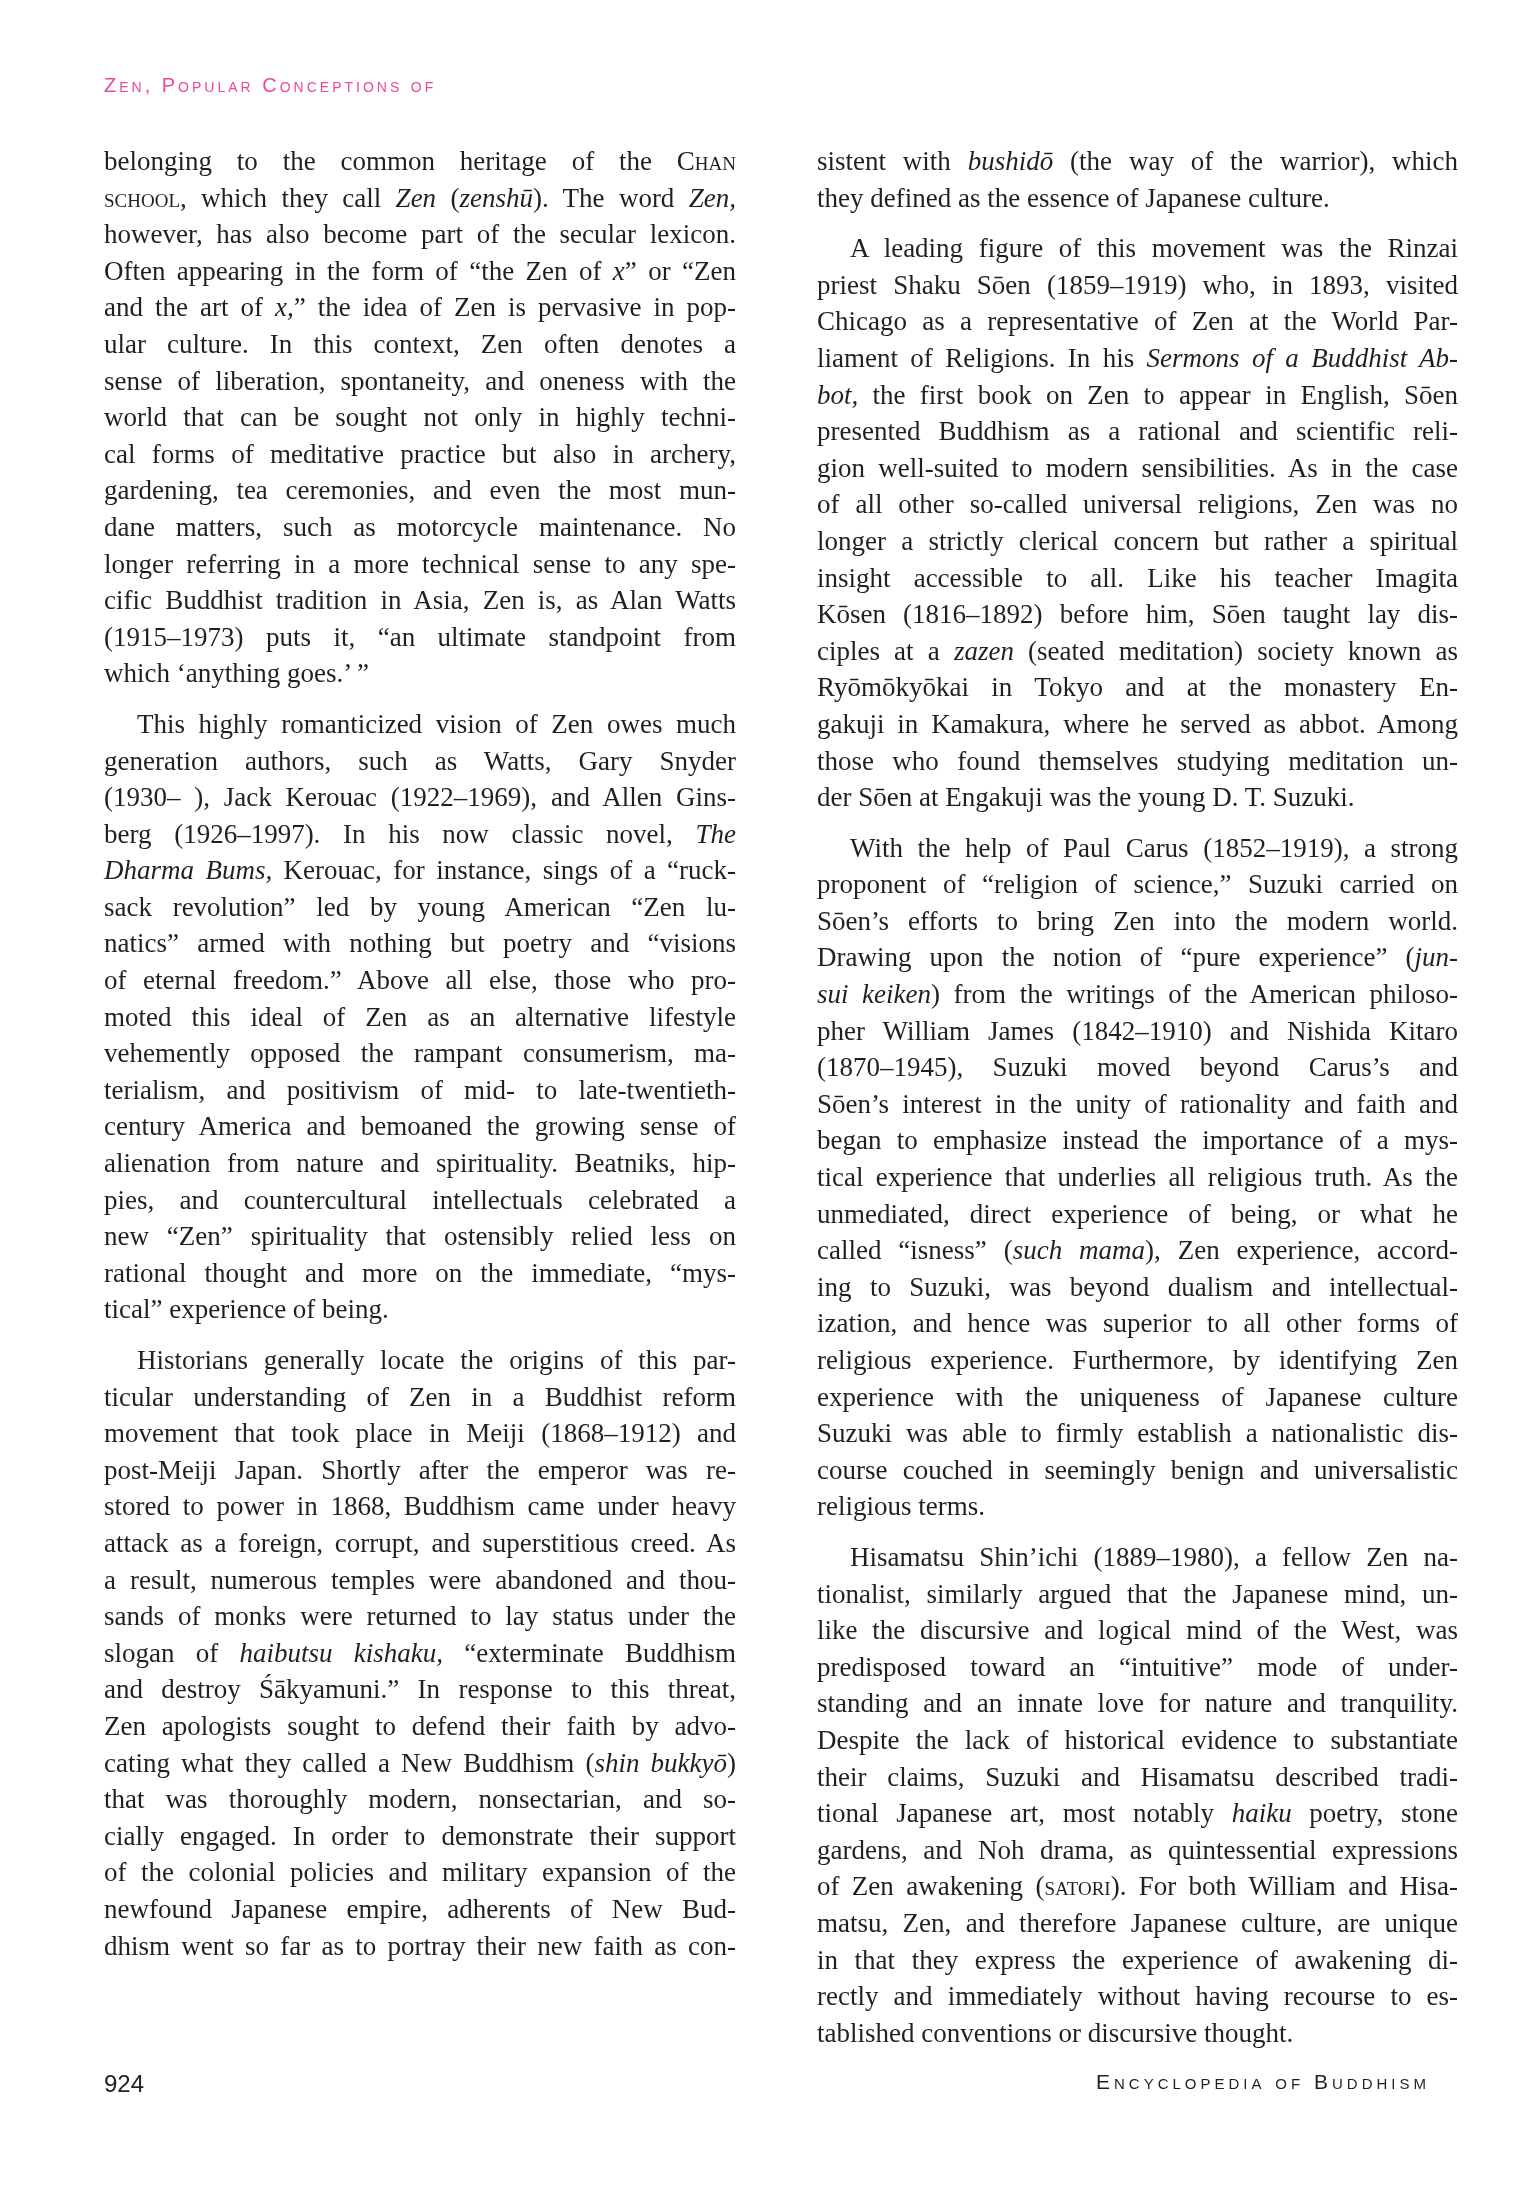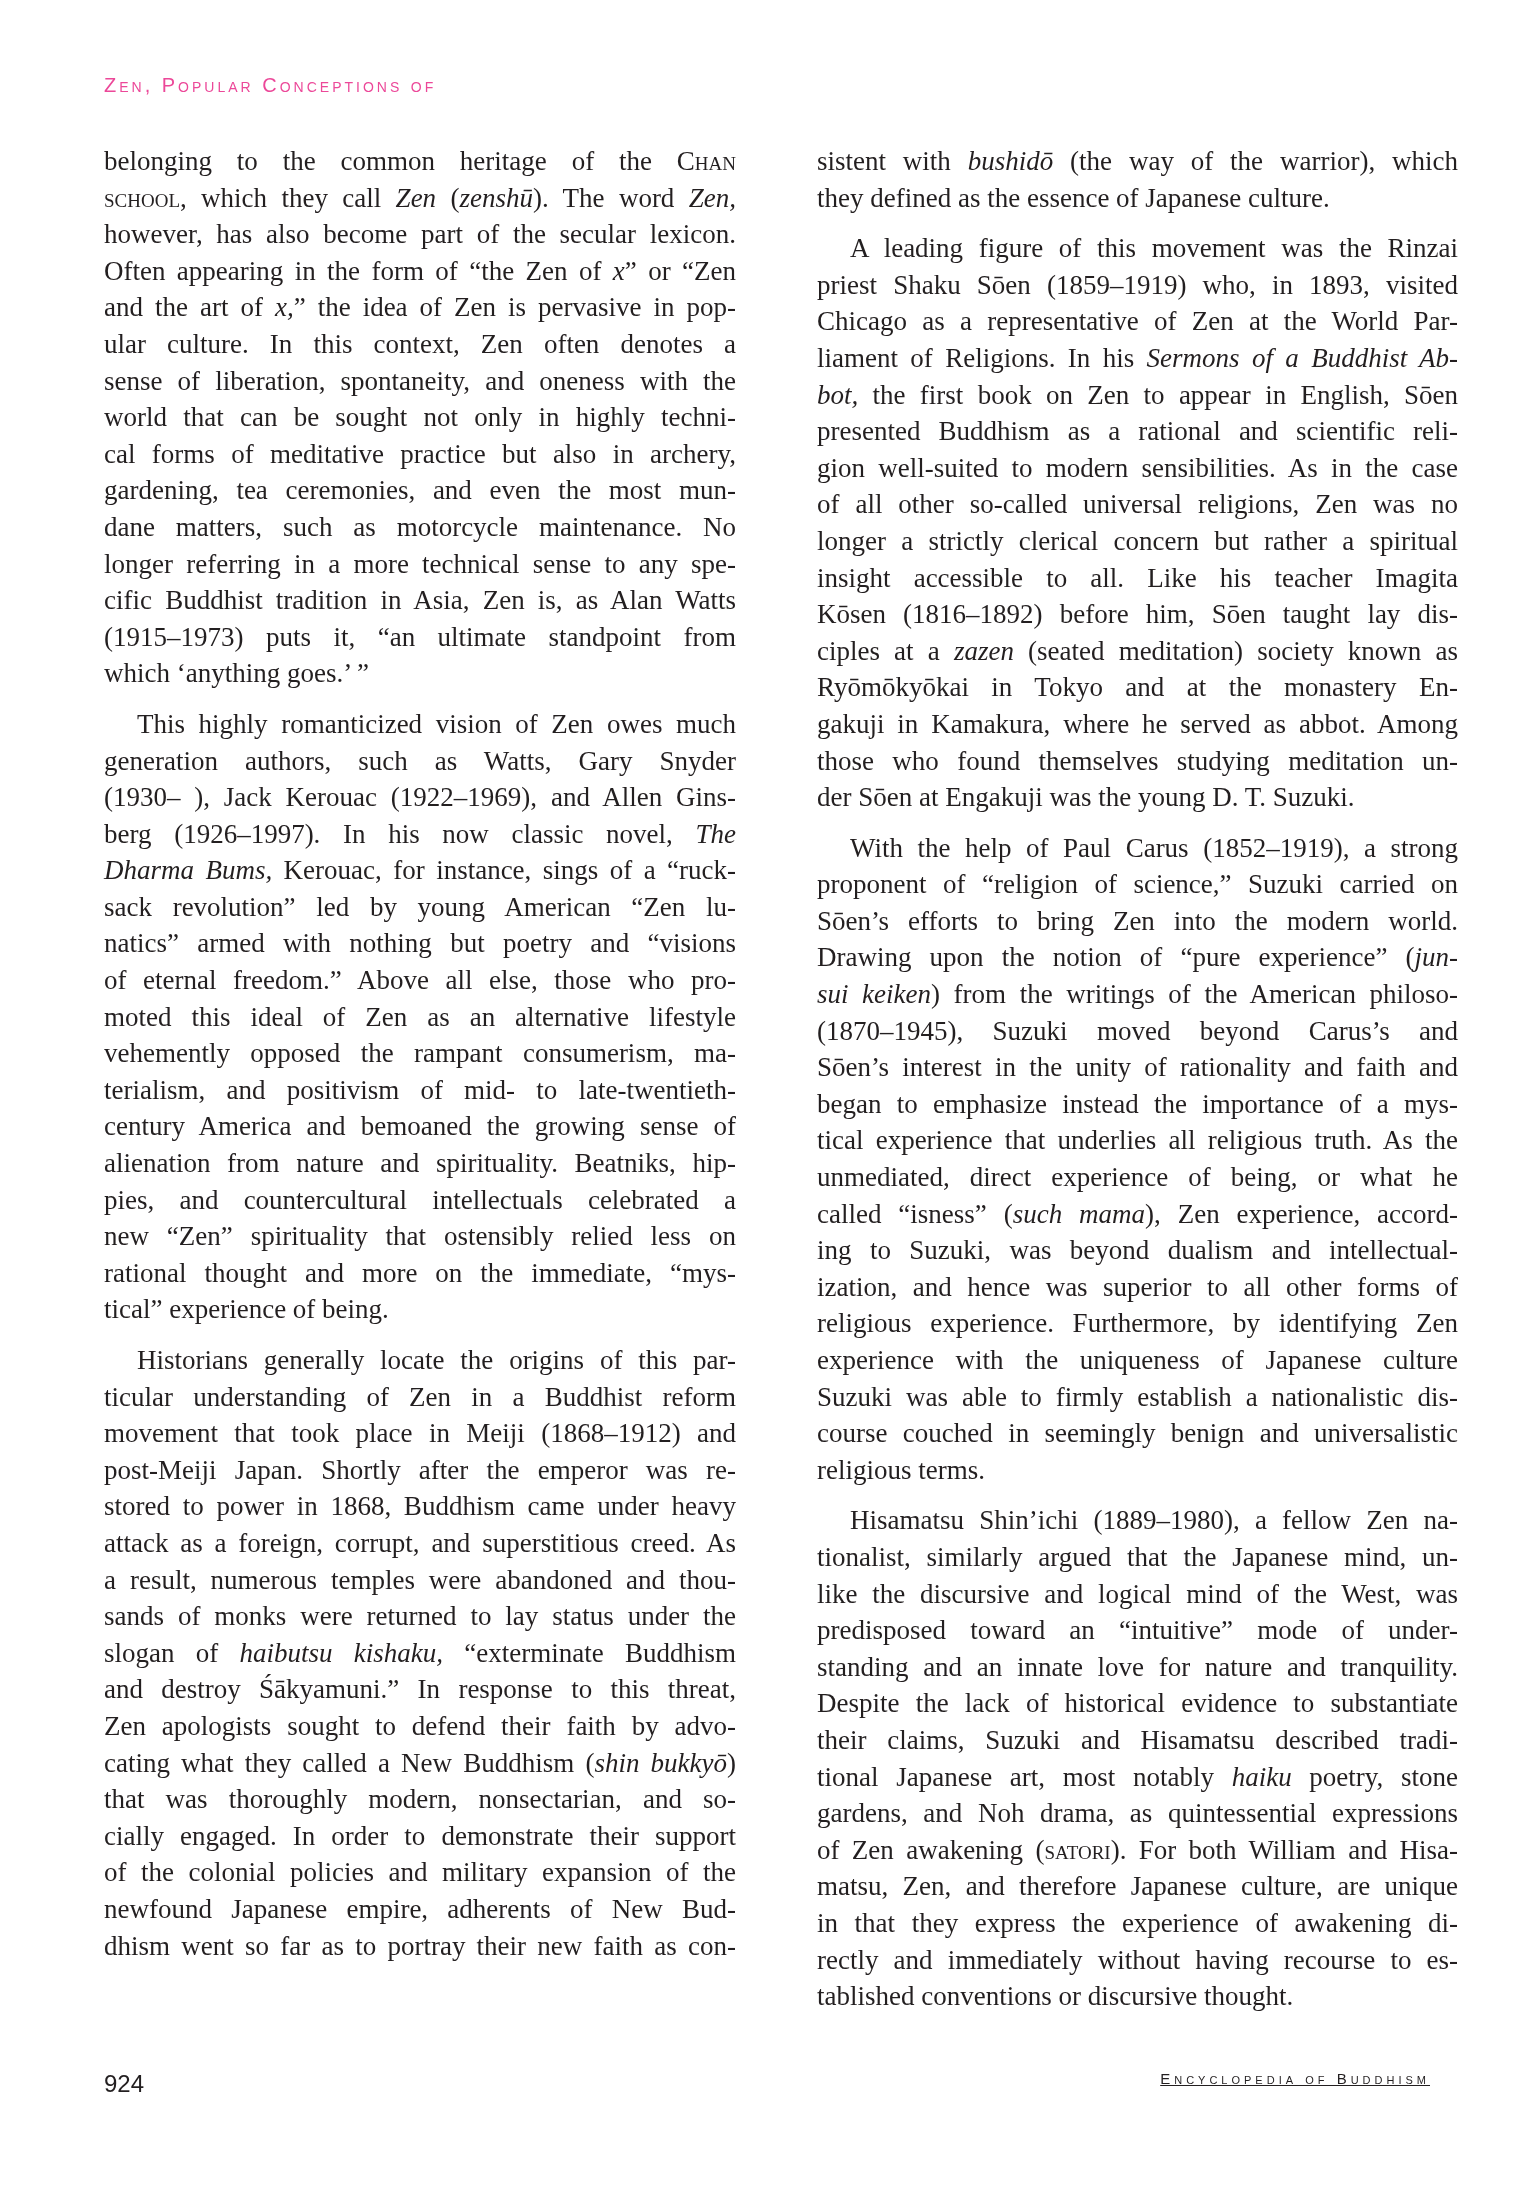--- a/index.html
+++ b/index.html
@@ -13,22 +13,22 @@
   .col-right { left:817px; width:641px; }
   .para { margin:0 0 14px 0; }
   .line { display:block; height:36.6px; line-height:36.6px; font-size:27px;
           text-align:justify; text-align-last:justify; white-space:nowrap; overflow:visible; }
   .line.last { text-align-last:left; }
   .line.indent { text-indent:33px; }
   .it { font-style:italic; }
   .sc { font-variant:small-caps; }
   .footer-page { position:absolute; left:104px; top:2070px; font-size:24px;
           font-family:"Liberation Sans","DejaVu Sans",sans-serif;text-align:center; }
-  .footer-title { position:absolute; right:92px; top:2070px; font-size:15px; letter-spacing:4px;
-          font-variant:small-caps; font-family:"Liberation Sans","DejaVu Sans",sans-serif;text-decoration:underline; }
+  .footer-title { position:absolute; right:92px; top:2070px; font-size:21px; letter-spacing:4px;
+          font-variant:small-caps; font-family:"Liberation Sans","DejaVu Sans",sans-serif; }
 </style>
 </head>
 <body>
 
 <div class="running-head">Zen, Popular Conceptions of</div>
 
 <div class="column col-left">
     <div class="para">
       <span class="line"><span>belonging to the common heritage of the </span><span class="sc">Chan</span></span>
       <span class="line"><span class="sc">school</span><span>, which they call </span><span class="it">Zen</span><span> (</span><span class="it">zenshū</span><span>). The word </span><span class="it">Zen,</span></span>
@@ -107,20 +107,21 @@
       <span class="line"><span>gakuji in Kamakura, where he served as abbot. Among</span></span>
       <span class="line"><span>those who found themselves studying meditation un-</span></span>
       <span class="line last"><span>der Sōen at Engakuji was the young D. T. Suzuki.</span></span>
     </div>
     <div class="para">
       <span class="line indent"><span>With the help of Paul Carus (1852–1919), a strong</span></span>
       <span class="line"><span>proponent of “religion of science,” Suzuki carried on</span></span>
       <span class="line"><span>Sōen’s efforts to bring Zen into the modern world.</span></span>
       <span class="line"><span>Drawing upon the notion of “pure experience” (</span><span class="it">jun-</span></span>
       <span class="line"><span class="it">sui keiken</span><span>) from the writings of the American philoso-</span></span>
+      <span class="line"><span>pher William James (1842–1910) and Nishida Kitaro</span></span>
       <span class="line"><span>(1870–1945), Suzuki moved beyond Carus’s and</span></span>
       <span class="line"><span>Sōen’s interest in the unity of rationality and faith and</span></span>
       <span class="line"><span>began to emphasize instead the importance of a mys-</span></span>
       <span class="line"><span>tical experience that underlies all religious truth. As the</span></span>
       <span class="line"><span>unmediated, direct experience of being, or what he</span></span>
       <span class="line"><span>called “isness” (</span><span class="it">such mama</span><span>), Zen experience, accord-</span></span>
       <span class="line"><span>ing to Suzuki, was beyond dualism and intellectual-</span></span>
       <span class="line"><span>ization, and hence was superior to all other forms of</span></span>
       <span class="line"><span>religious experience. Furthermore, by identifying Zen</span></span>
       <span class="line"><span>experience with the uniqueness of Japanese culture</span></span>

